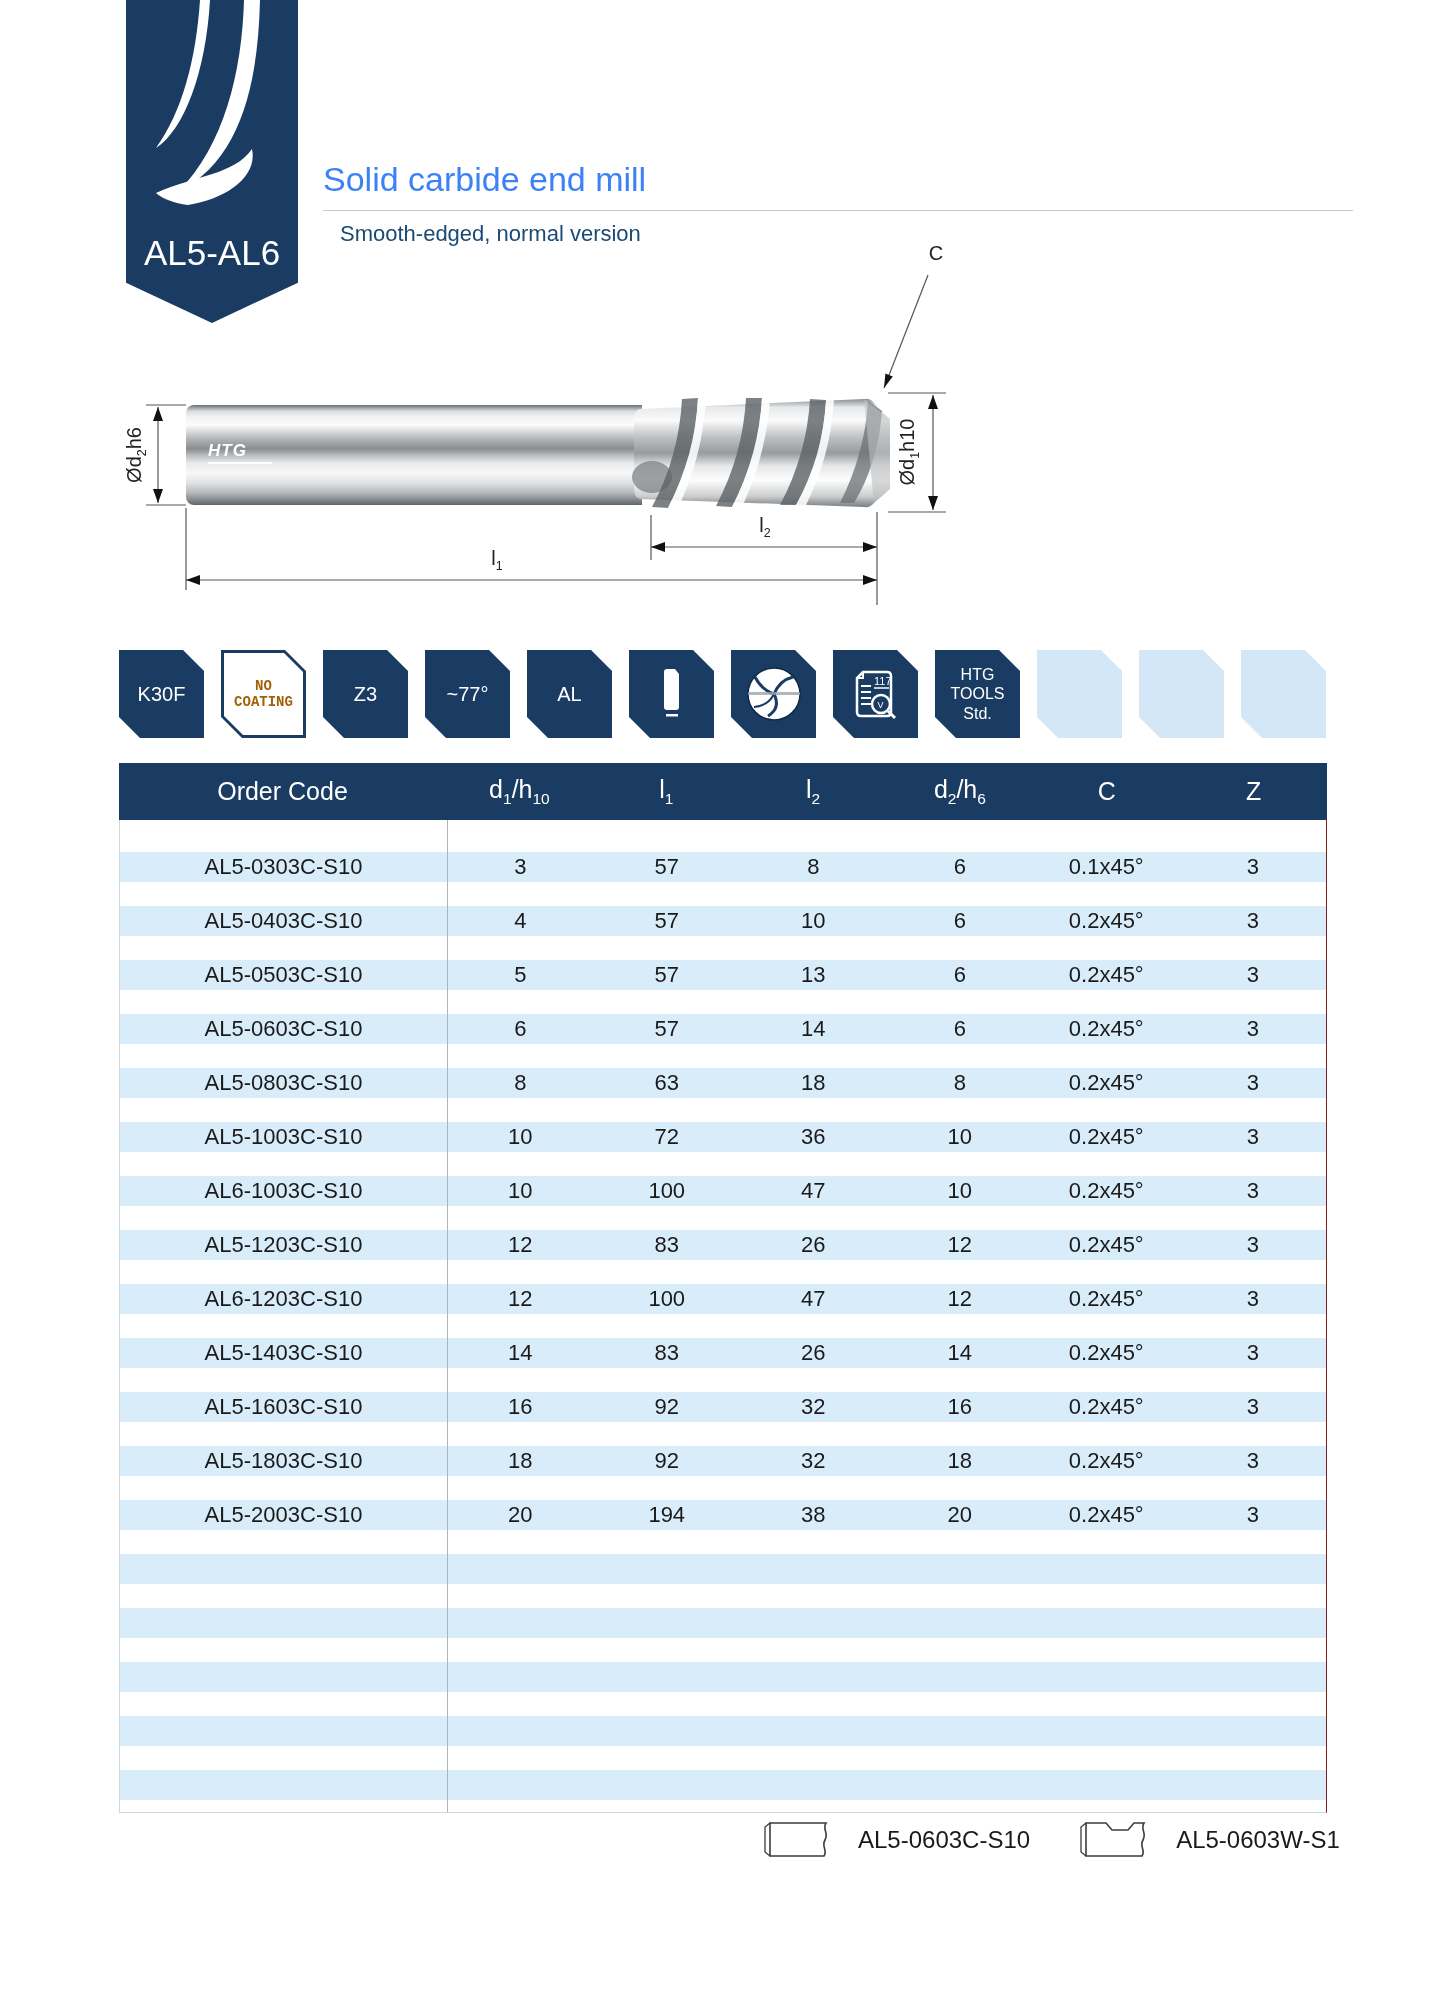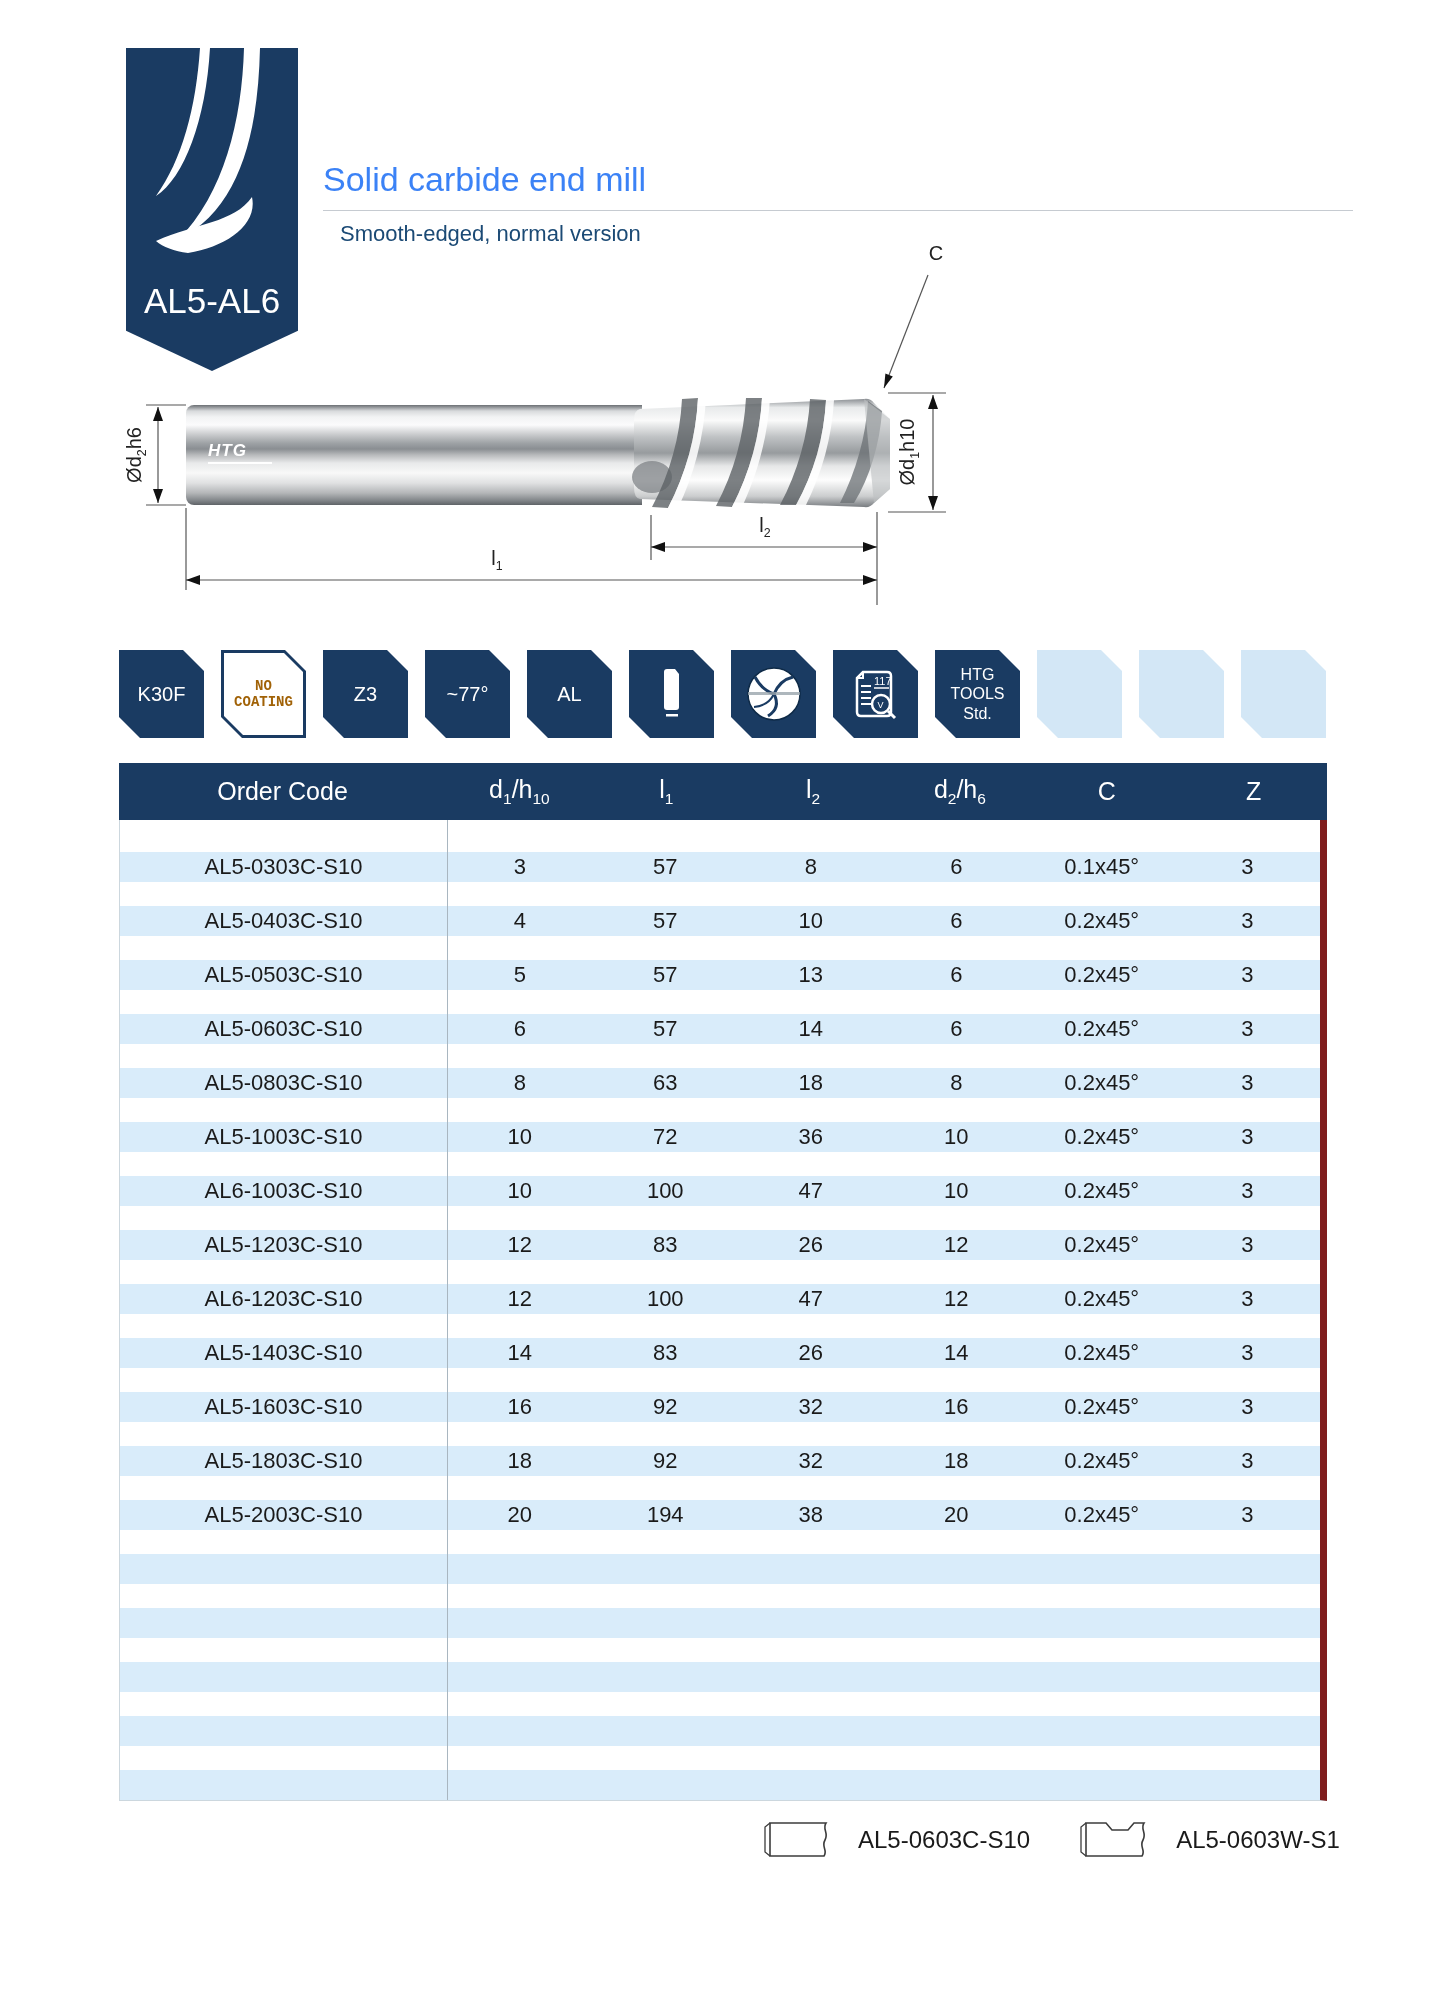--- a/index.html
+++ b/index.html
@@ -1,21 +1,21 @@
 <!DOCTYPE html>
 <html><head>
 <meta charset="utf-8">
 <style>
   html,body{margin:0;padding:0;background:#fff;}
   .page{position:relative;width:1446px;height:1998px;background:#fff;overflow:hidden;
         font-family:"Liberation Sans","DejaVu Sans",sans-serif;color:#1a1a1a;}
 
   
   .shield{position:absolute;left:126px;top:0;width:172px;height:323px;background:#1a3b62;
-          clip-path:polygon(0 0,100% 0,100% 87.5%,50% 100%,0 87.5%);margin-top:48px;}
+          clip-path:polygon(0 0,100% 0,100% 87.5%,50% 100%,0 87.5%);}
   .shield svg{position:absolute;left:0;top:0;}
   .shield .code{position:absolute;left:0;top:233px;width:100%;text-align:center;
                 color:#fff;font-size:35px;letter-spacing:0px;}
 
   
   .title{position:absolute;left:323px;top:160px;font-size:34px;color:#3b82f6;}
   .title-rule{position:absolute;left:323px;top:210px;width:1030px;height:1px;background:#c6cbd1;}
   .subtitle{position:absolute;left:323px;top:221px;font-size:22px;color:#1b4a75;margin-left:17px;}
 
   
@@ -43,22 +43,22 @@
       clip-path:polygon(0 0,calc(100% - 19px) 0,100% 19px,100% 100%,19px 100%,0 calc(100% - 19px));font-family:Liberation Mono, monospace;}
   .badge .s{display:block;line-height:1.15;text-align:center;}
   .badge.bordered .s{font-size:14px;font-weight:bold;}
   .badge .s3{font-size:16px;line-height:1.2;}
 
   
   .table{position:absolute;left:119px;top:763px;width:1208px;}
   .thead{height:57px;background:#1a3b62;color:#fff;display:grid;
          grid-template-columns:327px repeat(6,1fr);align-items:center;font-size:25px;}
   .thead .hc{text-align:center;}
-  .tbody{position:relative;padding-top:32px;border-left:1px solid #ccd7de;border-right:7px solid #7f1d1d;
-         border-bottom:1px solid #ccd7de;padding-bottom:0;}
+  .tbody{position:relative;padding-top:32px;border-left:1px solid #ccd7de;border-right:1px solid #7f1d1d;
+         border-bottom:1px solid #ccd7de;padding-bottom:12px;}
   .vdivider{position:absolute;left:327px;top:0;bottom:0;width:1px;background:#a9b6c0;}
   .trow{display:grid;grid-template-columns:327px repeat(6,1fr);height:30px;margin-bottom:24px;
         background:#d9ecfa;align-items:center;font-size:22px;}
   .trow:last-child{margin-bottom:0;}
   .trow .tcell{text-align:center;line-height:30px;}
 
   
   .legend{position:absolute;left:760px;top:1820px;display:flex;align-items:center;gap:12px;}
   .legend .lbl{font-size:24px;color:#1a1a1a;white-space:nowrap;}
   .legend .gap{width:22px;}

